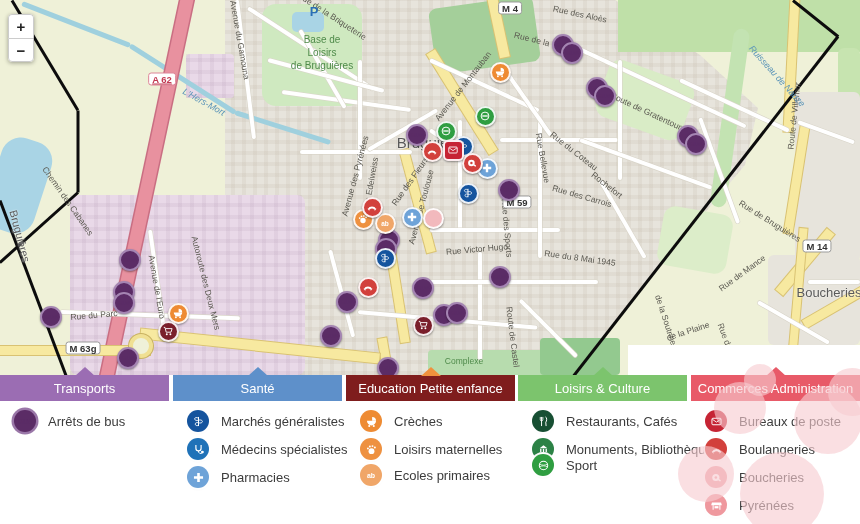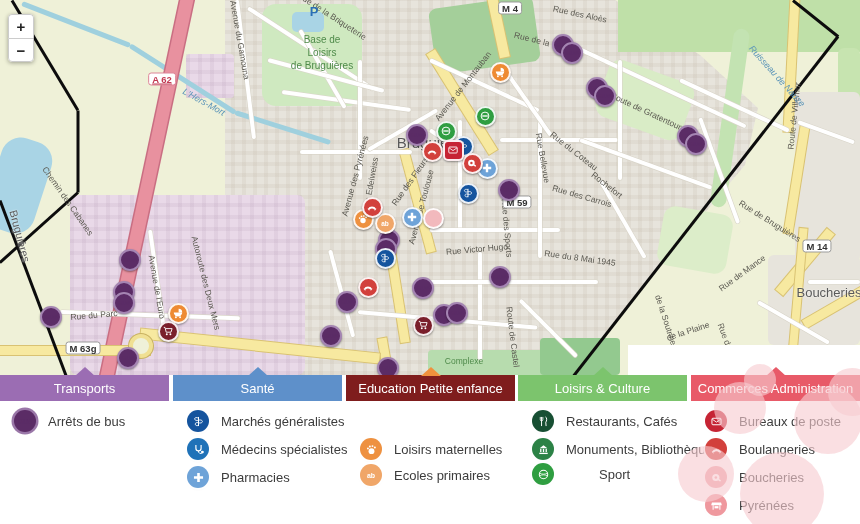--- a/index.html
+++ b/index.html
@@ -420,20 +420,31 @@
               <path d="M6 3v5a4 4 0 0 0 8 0V3" fill="none" stroke="#fff" stroke-width="1.8"></path>
               <path d="M10 12v2a4 3 0 0 0 5 2" fill="none" stroke="#fff" stroke-width="1.5"></path>
               <circle cx="16" cy="14" r="2.2" fill="#fff"></circle>
             </svg>
           </div>
           <div class="lg-lab">Médecins spécialistes</div>
         </div>
       </div>
       <div class="lg-sec" style="left: 346px; width: 169px;">
         <div class="lg-head" style="background: #7f1d1d;">Education Petite enfance<div class="lg-tri" style="border-bottom-color: rgb(240, 145, 61);"></div></div>
+        <div class="lg-item" style="top: 34px;">
+          <div class="lg-ic" style="background: rgb(238, 139, 51); color: rgb(238, 139, 51);">
+            <svg viewBox="0 0 20 20" aria-hidden="true">
+              <path d="M3 9h14a7 7 0 0 1-14 0z" fill="#fff"></path>
+              <path d="M17 9a6 6 0 0 0-6-6v6z" fill="#fff"></path>
+              <circle cx="6.5" cy="17" r="1.6" fill="#fff"></circle>
+              <circle cx="13.5" cy="17" r="1.6" fill="#fff"></circle>
+            </svg>
+          </div>
+          <div class="lg-lab">Crèches</div>
+        </div>
         <div class="lg-item" style="top: 62px;">
           <div class="lg-ic" style="background: rgb(238, 145, 64); color: rgb(238, 145, 64);">
             <svg viewBox="0 0 20 20" aria-hidden="true">
               <circle cx="10" cy="12.5" r="4.5" fill="#fff"></circle>
               <circle cx="4.5" cy="8.5" r="1.5" fill="#fff"></circle>
               <circle cx="7.5" cy="5.5" r="1.5" fill="#fff"></circle>
               <circle cx="11.5" cy="4.8" r="1.5" fill="#fff"></circle>
               <circle cx="15.2" cy="7" r="1.5" fill="#fff"></circle>
             </svg>
           </div>
@@ -463,21 +474,21 @@
             <svg viewBox="0 0 20 20" aria-hidden="true">
               <path d="M4 8h12L10 3.5z" fill="#fff"></path>
               <rect x="4.8" y="9" width="2" height="5" fill="#fff"></rect>
               <rect x="9" y="9" width="2" height="5" fill="#fff"></rect>
               <rect x="13.2" y="9" width="2" height="5" fill="#fff"></rect>
               <rect x="3.5" y="15" width="13" height="2" fill="#fff"></rect>
             </svg>
           </div>
           <div class="lg-lab">Monuments, Bibliothèques</div>
         </div>
-        <div class="lg-item" style="top: 87px; gap: 33px;">
+        <div class="lg-item" style="top: 78px;">
           <div class="lg-ic" style="background: rgb(47, 158, 65); color: rgb(47, 158, 65);">
             <svg viewBox="0 0 20 20" aria-hidden="true">
               <circle cx="10" cy="10" r="6.5" fill="none" stroke="#fff" stroke-width="1.6"></circle>
               <path d="M4 8c4 2 8 2 12 0M4 12c4-2 8-2 12 0" fill="none" stroke="#fff" stroke-width="1.2"></path>
             </svg>
           </div>
           <div class="lg-lab">Sport</div>
         </div>
       </div>
       <div class="lg-sec" style="left: 691px; width: 169px;">

